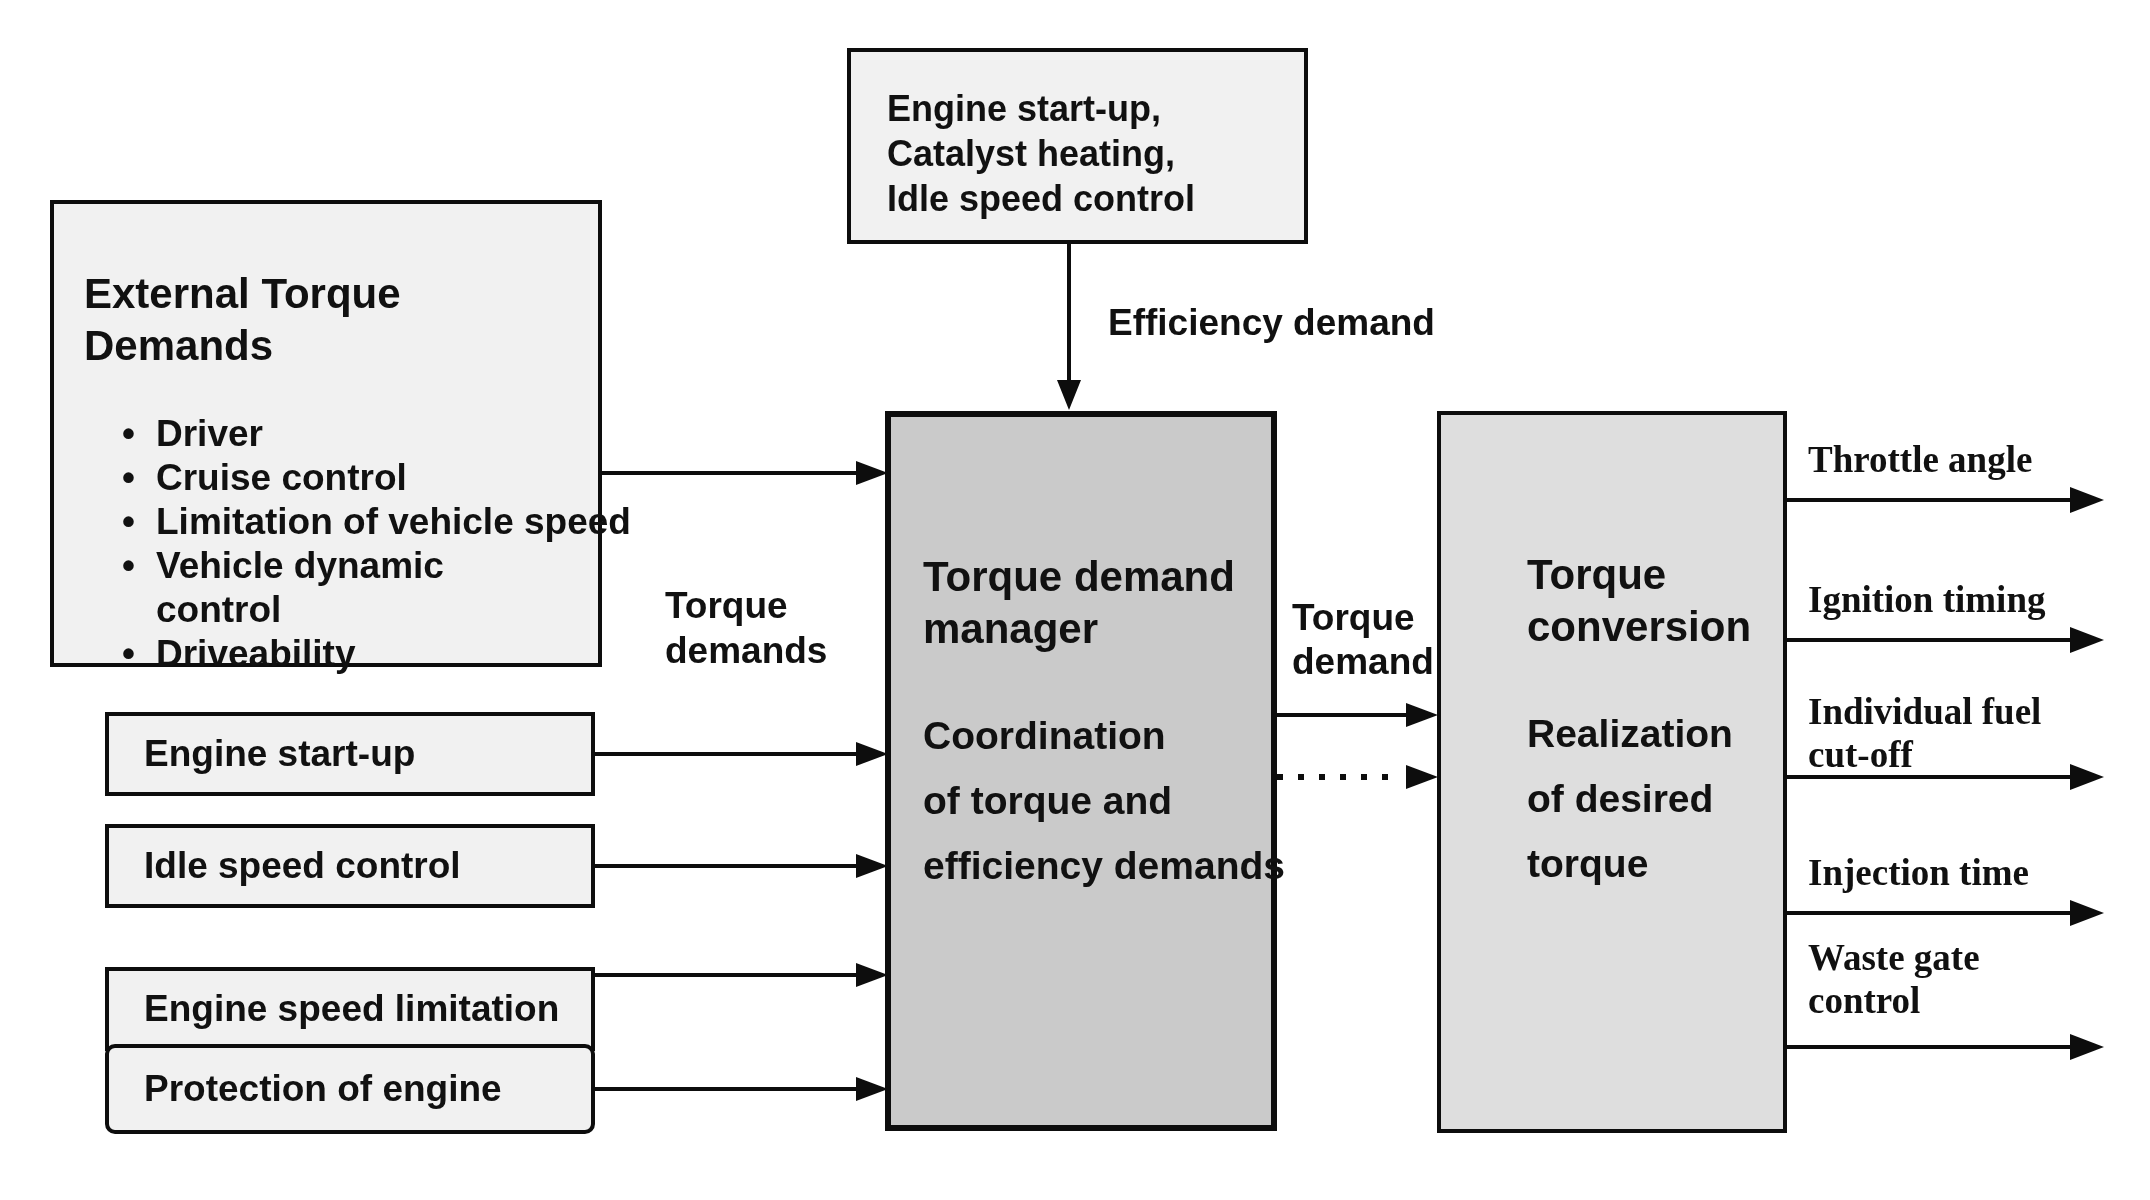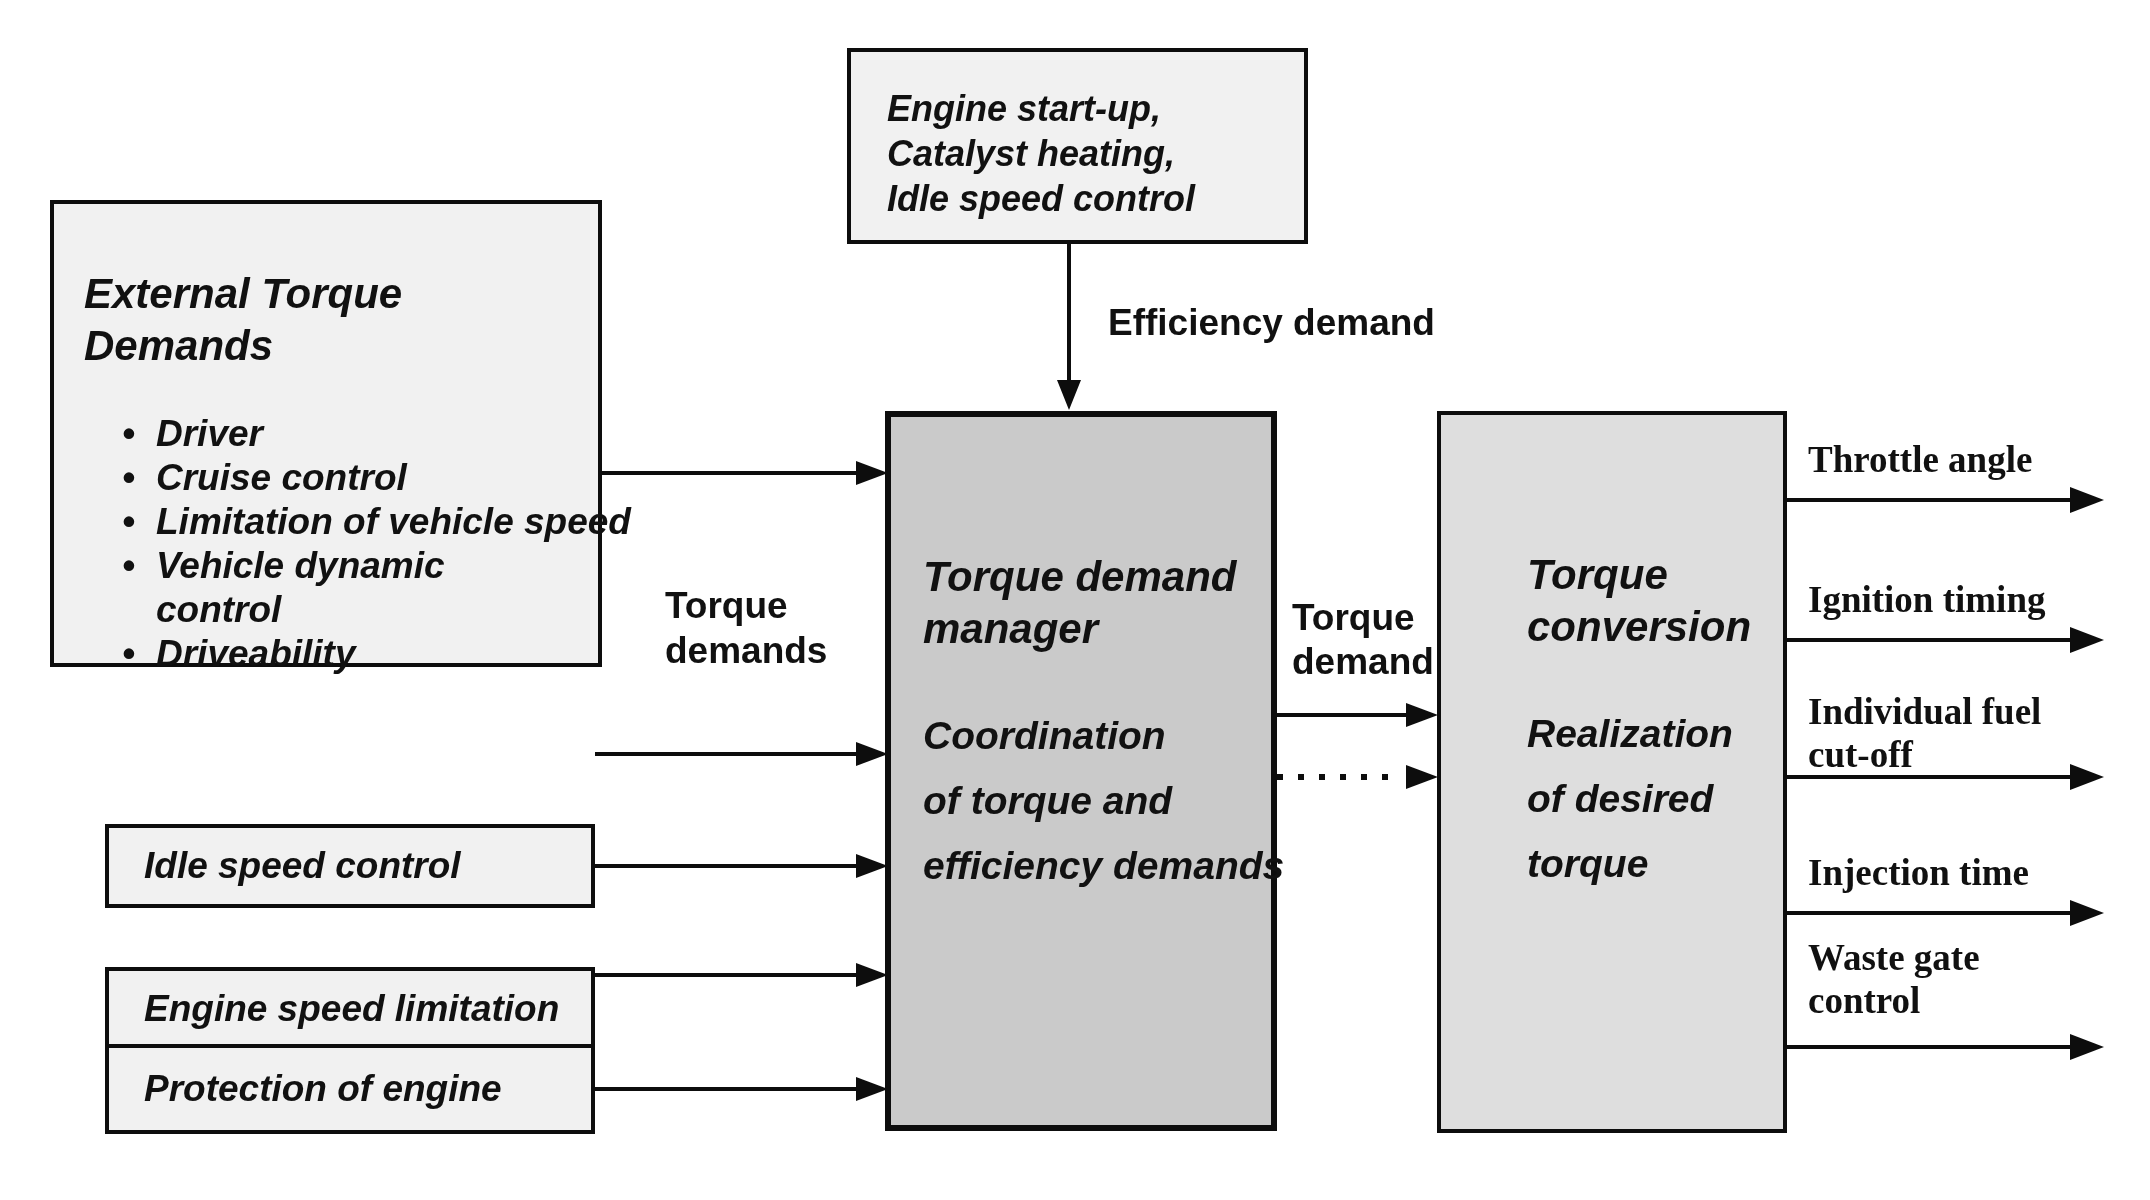--- a/index.html
+++ b/index.html
@@ -7,21 +7,21 @@
     position: relative;
     width: 2150px;
     height: 1200px;
     background: #ffffff;
     font-family: "Liberation Sans", sans-serif;
     font-weight: 700;
     color: #111111;
     overflow: hidden;
   }
   .arrow-layer { position: absolute; left: 0; top: 0; width: 2150px; height: 1200px; }
-  .box { position: absolute; box-sizing: border-box; border: 4px solid #0d0d0d; font-style: italic; }
+  .box { position: absolute; box-sizing: border-box; border: 4px solid #0d0d0d; }
   .box-light  { background: #f1f1f1; }
   .box-medium { background: #cacaca; border-width: 6px; }
   .box-soft   { background: #dedede; }
 
   .top-box   { left: 847px; top: 48px;  width: 461px; height: 196px; }
   .top-box .txt { padding: 34px 0 0 36px; font-size: 36px; line-height: 45px; }
 
   .external-box { left: 50px; top: 200px; width: 552px; height: 467px; }
   .external-box .title { padding: 16px 0 0 30px; font-size: 42px; line-height: 52px; margin-top: 48px; }
   .external-box .bullets { margin-top: 40px; padding-left: 40px; font-size: 37px; line-height: 44px; margin-left: 28px; }
@@ -36,21 +36,21 @@
   .manager-box .block-title { left: 32px; top: 134px; }
   .manager-box .block-body  { left: 32px; top: 286px; }
   .conversion-box .block-title { left: 86px; top: 134px; }
   .conversion-box .block-body  { left: 86px; top: 286px; }
 
   .src-box { left: 105px; width: 490px; height: 84px; display: flex; align-items: center; }
   .src-box .txt { padding-left: 35px; font-size: 37px; white-space: nowrap; }
   .src-1 { top: 712px; }
   .src-2 { top: 824px; }
   .src-3 { top: 967px; }
-  .src-4 { top: 1044px; height: 90px; }
+  .src-4 { top: 1044px; height: 90px; border-radius: 10px; }
 
   .flabel { position: absolute; font-size: 37px; line-height: 45px; white-space: nowrap; }
   .lbl-torque-demands { left: 665px;  top: 583px; }
   .lbl-efficiency     { left: 1108px; top: 300px; }
   .lbl-torque-demand  { left: 1292px; top: 596px; line-height: 44px; }
 
   .out-label { position: absolute; left: 1808px; font-size: 37px; line-height: 43px; white-space: nowrap; font-family: Liberation Serif, serif; }
   .out-0 { top: 438px; }
   .out-1 { top: 578px; }
   .out-2 { top: 690px; }
@@ -174,20 +174,23 @@
       <div>Torque</div>
       <div>conversion</div>
     </div>
     <div class="block-body">
       <div>Realization</div>
       <div>of desired</div>
       <div>torque</div>
     </div>
   </div>
 
+  <div class="box box-light src-box src-1">
+    <div class="txt">Engine start-up</div>
+  </div>
   <div class="box box-light src-box src-2">
     <div class="txt">Idle speed control</div>
   </div>
   <div class="box box-light src-box src-3">
     <div class="txt">Engine speed limitation</div>
   </div>
   <div class="box box-light src-box src-4">
     <div class="txt">Protection of engine</div>
   </div>
 

